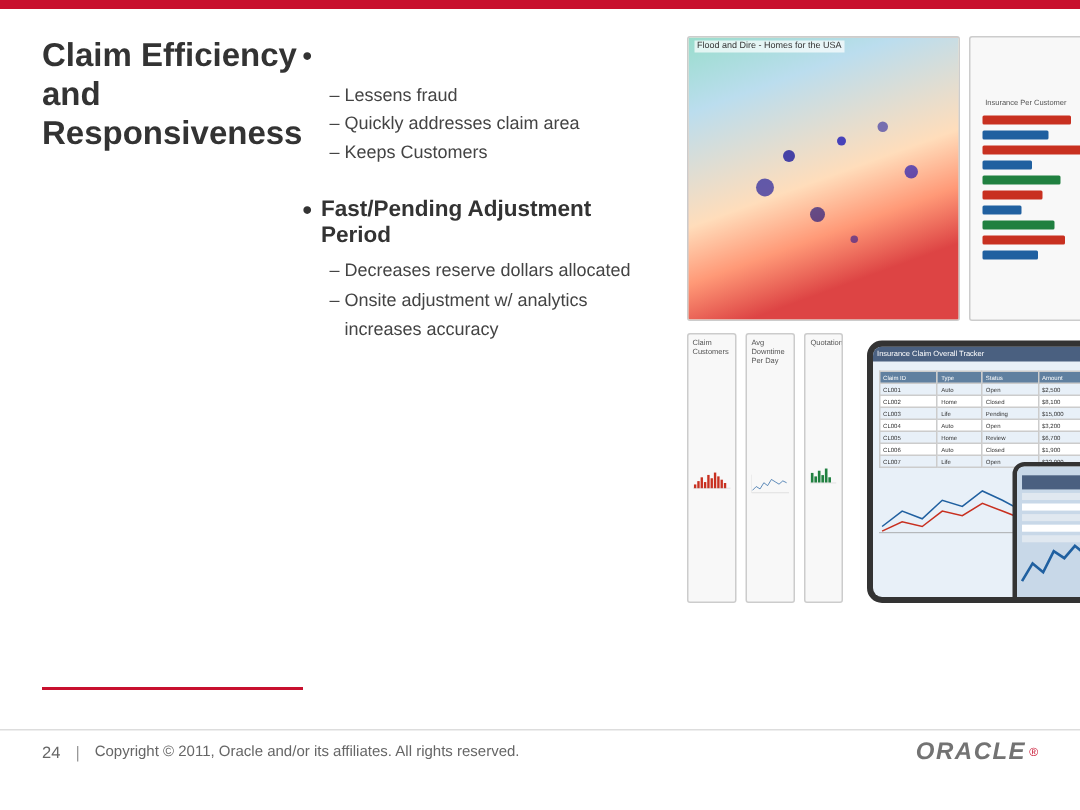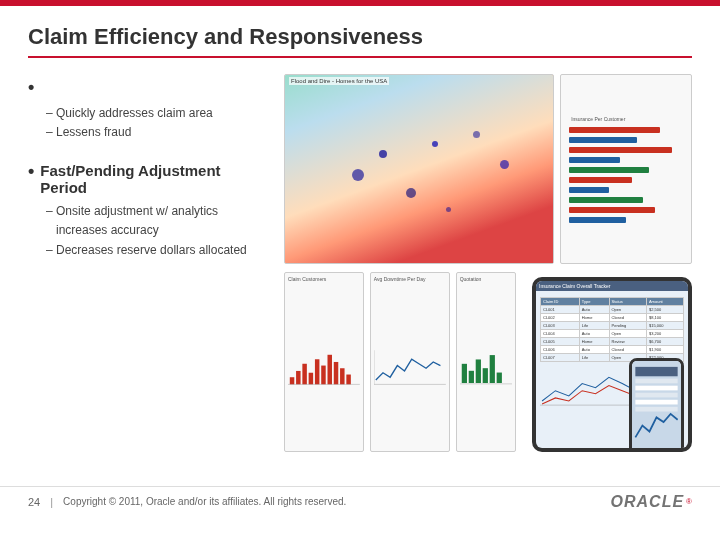--- a/index.html
+++ b/index.html
@@ -17,21 +17,21 @@
       background: #c8102e;
       height: 6px;
       width: 100%;
     }
 
     
     .main-content {
       padding: 18px 28px 10px 28px;
       height: 480px;
       display: flex;
-      flex-direction: column;
+      flex-direction: row;
     }
 
     
     .page-title {
       font-size: 22px;
       font-weight: bold;
       color: #333;
       margin-bottom: 16px;
       border-bottom: 2px solid #c8102e;
       padding-bottom: 6px;
@@ -350,33 +350,34 @@
 
   <div class="content-row">
 
     <div class="text-panel">
 
       <div class="bullet-section">
         <div class="bullet-title">
           <span class="bullet-dot">•</span>
         </div>
         <div class="sub-items">
+          <div class="sub-item">Lessens fraud</div>
           <div class="sub-item">Quickly addresses claim area</div>
-          <div class="sub-item">Lessens fraud</div>
+          <div class="sub-item">Keeps Customers</div>
         </div>
       </div>
 
       <div class="bullet-section">
         <div class="bullet-title">
           <span class="bullet-dot">•</span>
           <span>Fast/Pending Adjustment Period</span>
         </div>
         <div class="sub-items">
+          <div class="sub-item">Decreases reserve dollars allocated</div>
           <div class="sub-item">Onsite adjustment w/ analytics increases accuracy</div>
-          <div class="sub-item">Decreases reserve dollars allocated</div>
         </div>
       </div>
 
     </div>
 
     <div class="screenshots-panel">
 
       <div class="screenshots-top">
 
         <div class="screenshot-box map-screenshot">

